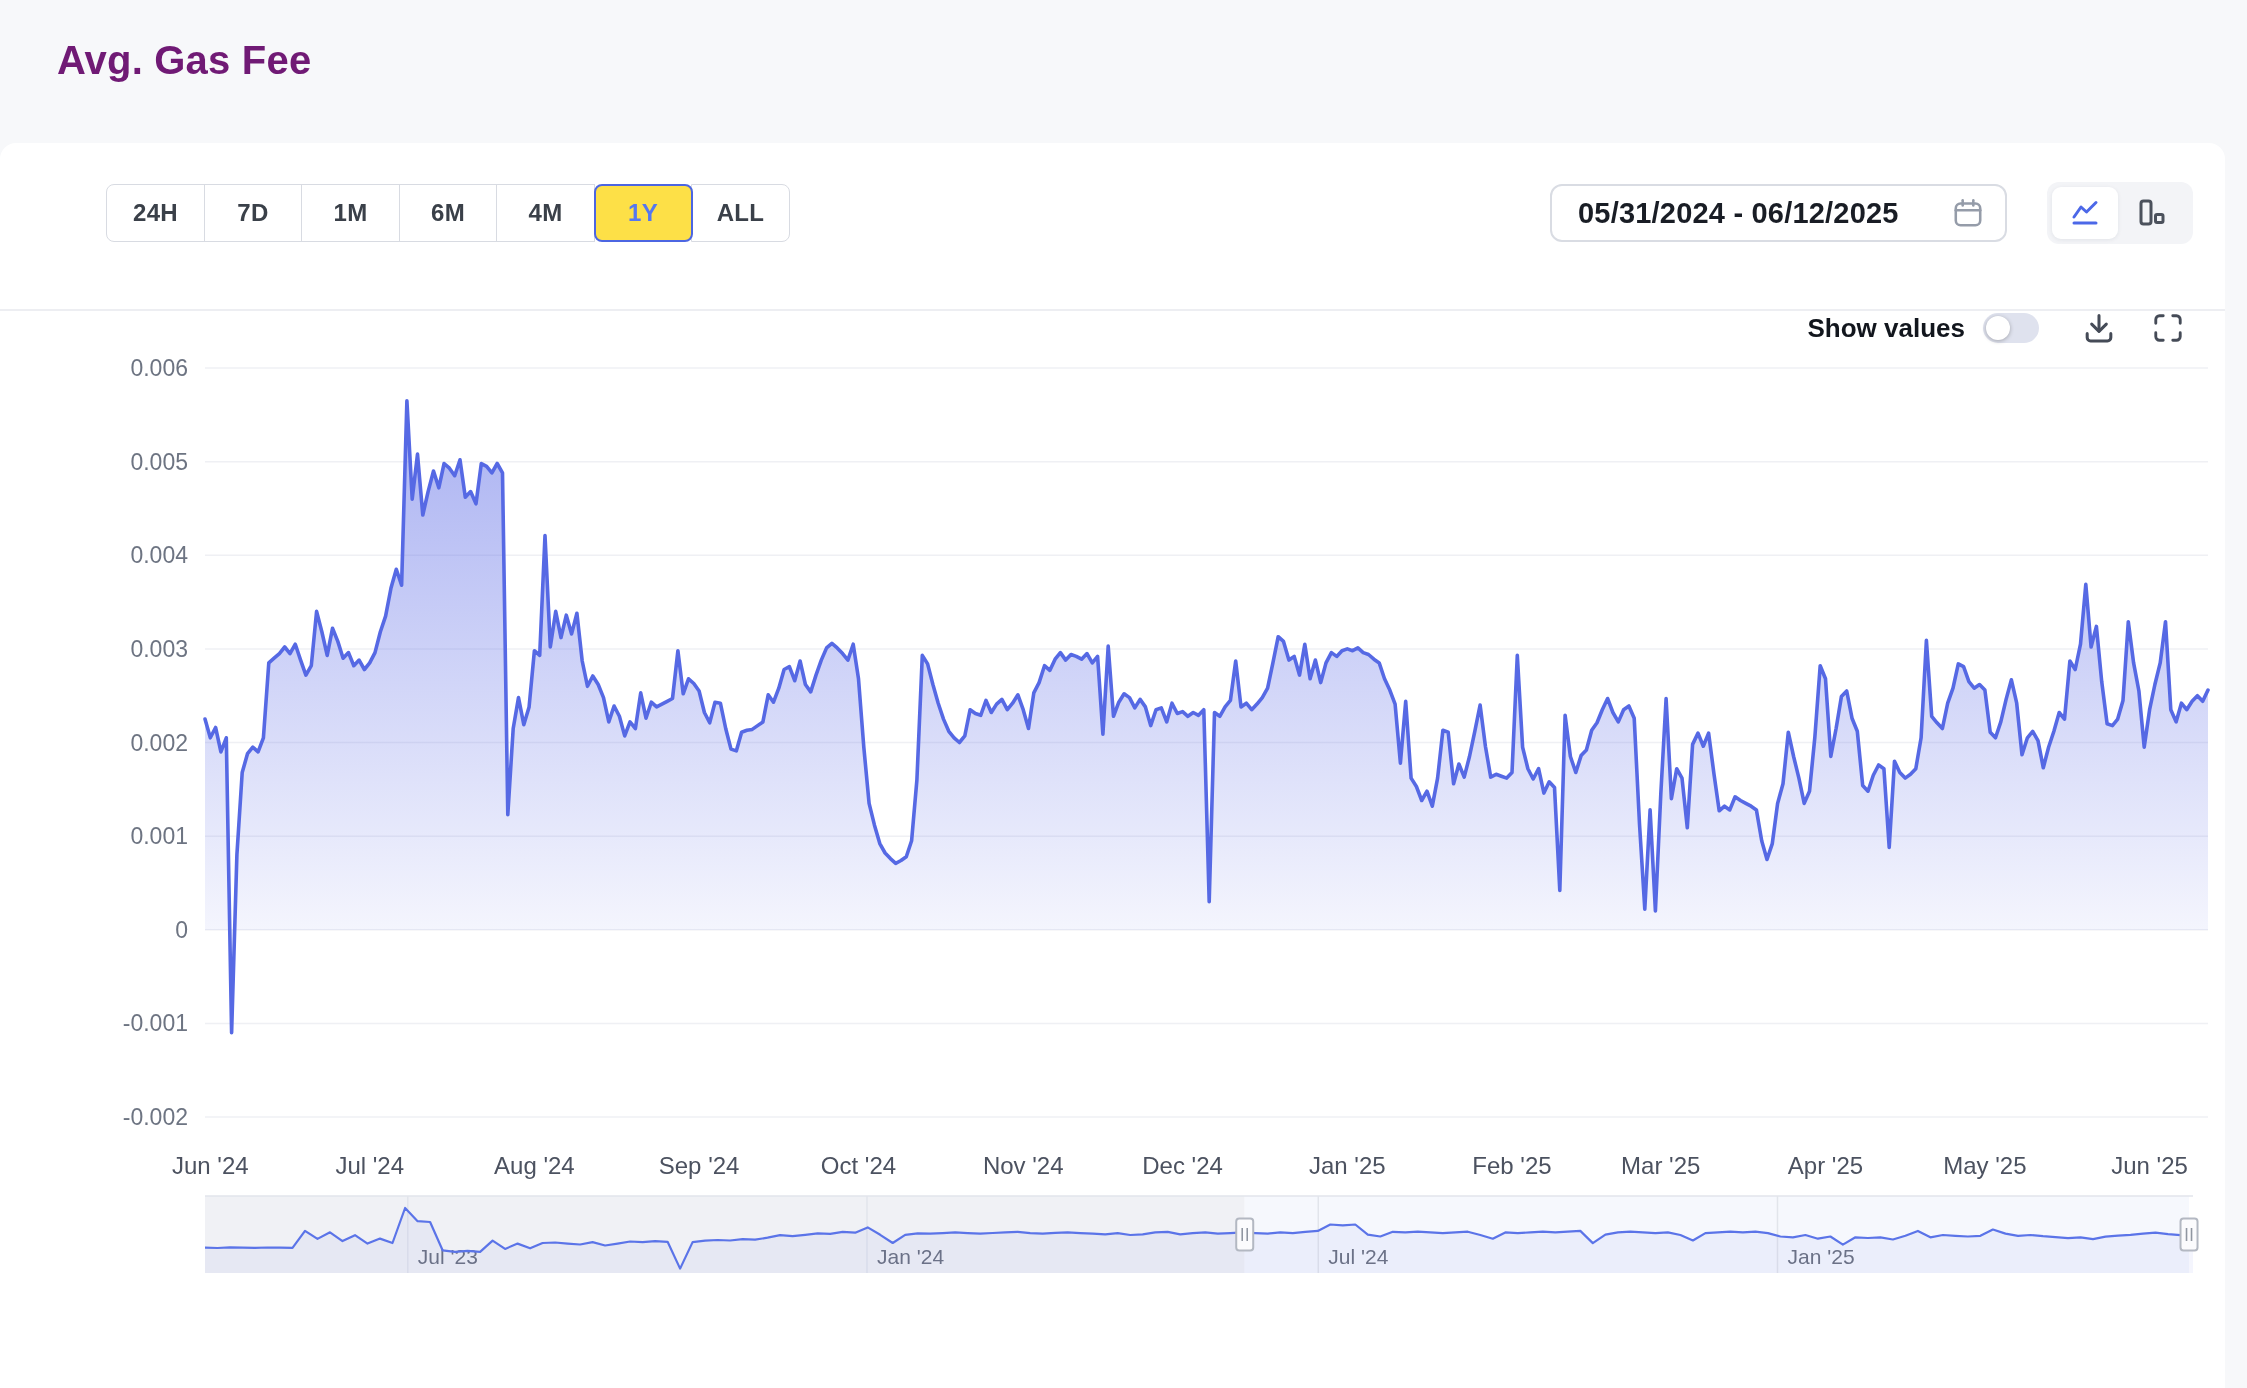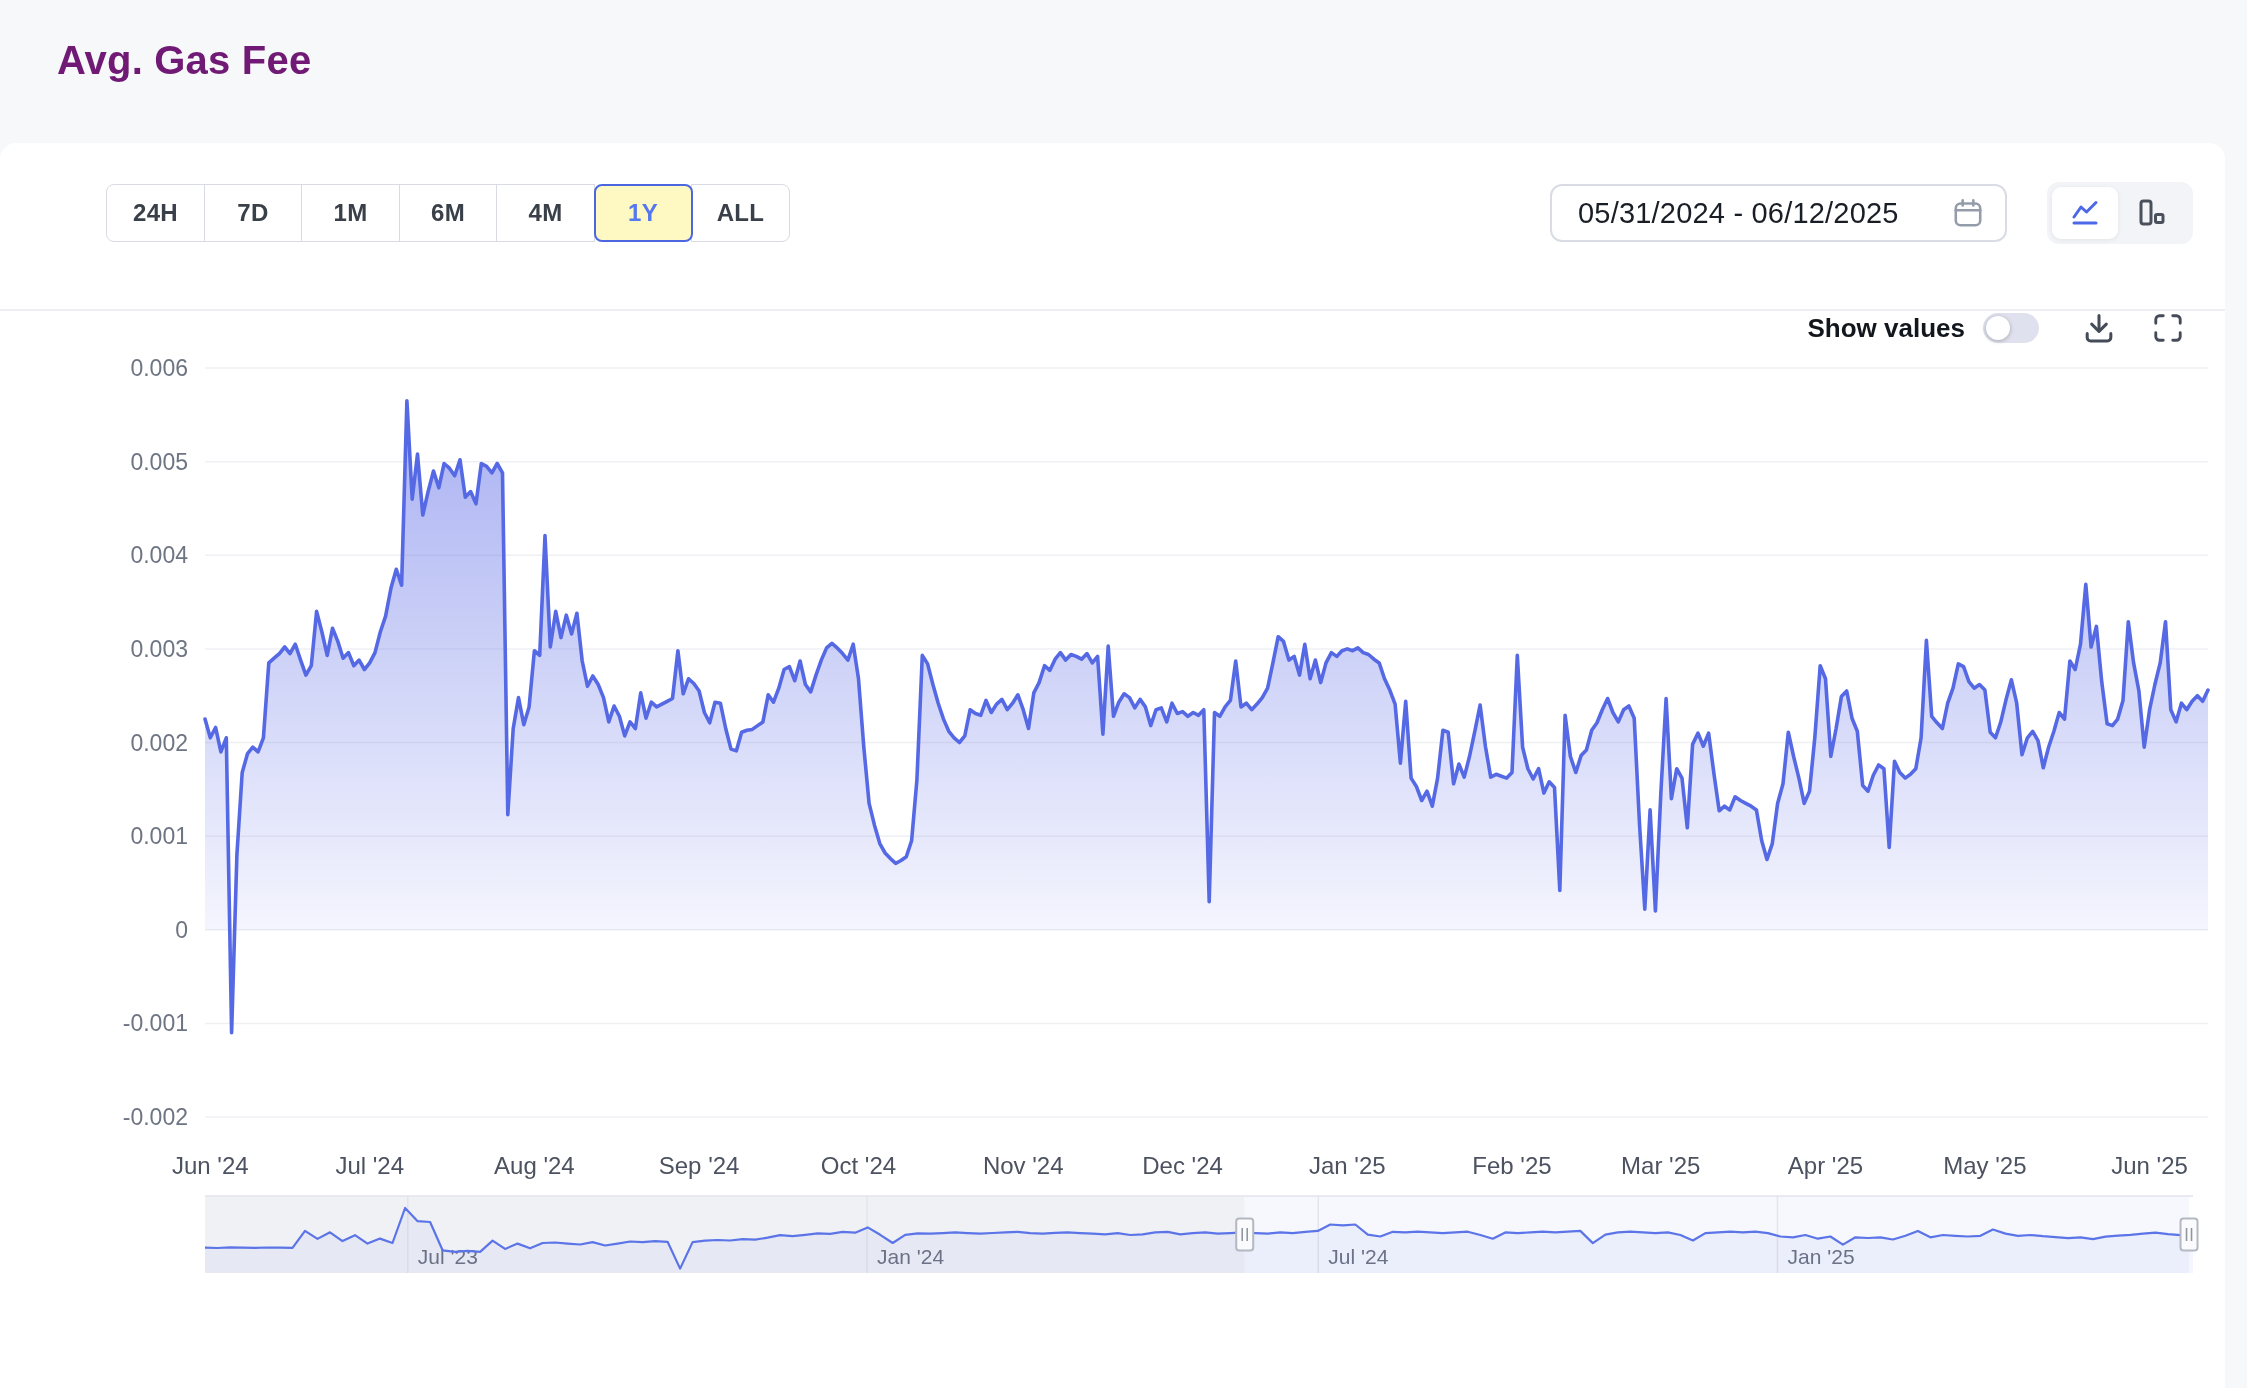--- a/index.html
+++ b/index.html
@@ -25,29 +25,29 @@
     min-width:99px; height:58px; background:#fff;
     border:1.5px solid #d8dbe2; margin-left:-1.5px;
     display:flex; align-items:center; justify-content:center;
     font-family:inherit; font-size:24px; font-weight:600; color:#3a4049;
     letter-spacing:.3px; cursor:pointer; position:relative;
   }
   .range-btn:first-child { border-radius:8px 0 0 8px; margin-left:16px; }
   .range-btn:last-child  { border-radius:0 8px 8px 0; }
   .range-btn.selected {
     border:2px solid #4c66e2; color:#5577f0; border-radius:8px; z-index:2;
-    background:#fef9c3;
+    background:#fde047;
   }
   .date-field {
     position:absolute; left:1550px; top:0; width:457px; height:58px;
     border:2px solid #d9dce3; border-radius:12px; background:#fff;
     display:flex; align-items:center; justify-content:space-between;
     padding:0 20px 0 26px; cursor:pointer;
   }
-  .date-field .date-text { font-size:29px; font-weight:400; color:#191d25; letter-spacing:.2px; }
+  .date-field .date-text { font-size:29px; font-weight:700; color:#191d25; letter-spacing:.2px; }
   .view-toggle {
     position:absolute; left:2047px; top:-2px; width:146px; height:62px;
     background:#f3f4f7; border-radius:12px; display:flex; align-items:center;
     padding:5px;
   }
   .view-cell {
     width:66px; height:52px; border-radius:9px; display:flex;
     align-items:center; justify-content:center; cursor:pointer; border:none;
     background:transparent;
   }

